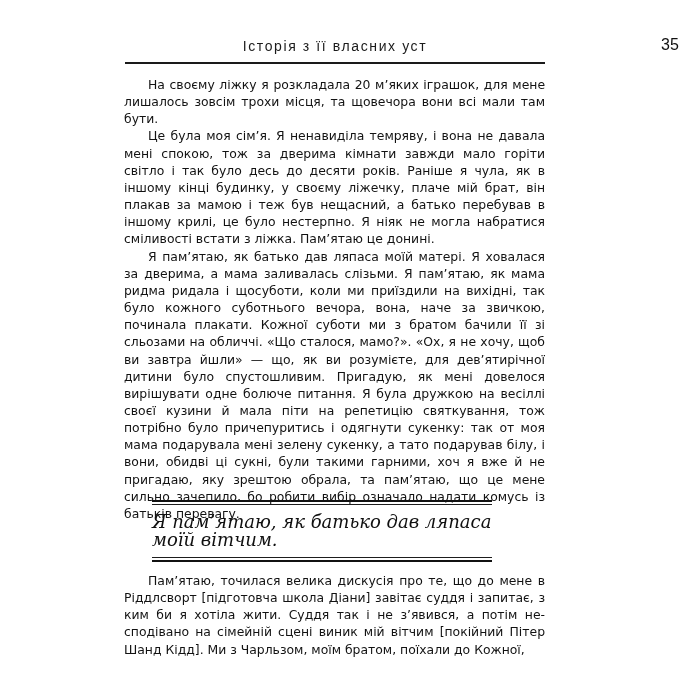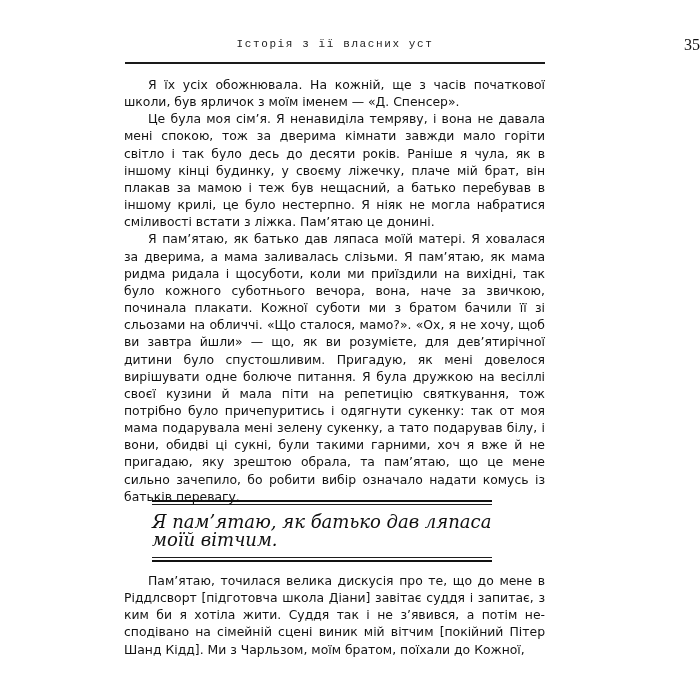--- a/index.html
+++ b/index.html
@@ -28,33 +28,33 @@
     position: absolute;
     left: 125px;
     right: 155px;
     top: 38px;
     height: 18px;
     display: flex;
     align-items: baseline;
     justify-content: center;
   }
   .running-head-title {
-    font-family: Liberation Mono, monospace;
-    font-size: 11px;
+    font-family: Liberation Sans, sans-serif;
+    font-size: 14px;
     letter-spacing: 1.6px;
     color: #1b1b1b;
     white-space: nowrap;
   }
   .folio {
     position: absolute;
     right: 0;
     top: 36px;
     width: 60px;
-    text-align: right;
-    font-family: Liberation Serif, serif;
+    text-align: center;
+    font-family: Liberation Sans, sans-serif;
     font-size: 16px;
     color: #111111;
   }
   .header-rule {
     position: absolute;
     left: 125px;
     right: 155px;
     top: 62px;
     height: 1.6px;
     background: #1a1a1a;
@@ -129,21 +129,21 @@
 
   <div class="running-head">
     <span class="running-head-title">Історія з її власних уст</span>
   </div>
 
   <div class="folio">35</div>
 
   <div class="header-rule"></div>
 
   <div class="column">
-    <p class="body-par cont">Я їх усіх обожнювала. На кожній, ще з часів початкової школи, був ярличок з моїм іменем — «Д. Спенсер».</p>
+    <p class="body-par">На своєму ліжку я розкладала 20 м’яких іграшок, для мене ли­шалось зовсім трохи місця, та щовечора вони всі мали там бути.</p>
     <p class="body-par cont">Це була моя сім’я. Я ненавиділа темряву, і вона не давала мені спокою, тож за дверима кімнати завжди мало горіти світло і так було десь до десяти років. Раніше я чула, як в іншому кін­ці будинку, у своєму ліжечку, плаче мій брат, він плакав за ма­мою і теж був нещасний, а батько перебував в іншому крилі, це було нестерпно. Я ніяк не могла набратися сміливості встати з ліжка. Пам’ятаю це донині.</p>
     <p class="body-par cont">Я пам’ятаю, як батько дав ляпаса моїй матері. Я ховалася за дверима, а мама заливалась слізьми. Я пам’ятаю, як мама рид­ма ридала і щосуботи, коли ми приїздили на вихідні, так було кожного суботнього вечора, вона, наче за звичкою, починала плакати. Кожної суботи ми з братом бачили її зі сльозами на обличчі. «Що сталося, мамо?». «Ох, я не хочу, щоб ви завтра йшли» — що, як ви розумієте, для дев’ятирічної дитини було спу­стошливим. Пригадую, як мені довелося вирішувати одне болюче питання. Я була дружкою на весіллі своєї кузини й мала піти на репетицію святкування, тож потрібно було причепуритись і одяг­нути сукенку: так от моя мама подарувала мені зелену сукенку, а тато подарував білу, і вони, обидві ці сукні, були такими гарни­ми, хоч я вже й не пригадаю, яку зрештою обрала, та пам’ятаю, що це мене сильно зачепило, бо робити вибір означало надати комусь із батьків перевагу.</p>
   </div>
 
   <div class="pullquote">
     <div class="rule-top"></div>
     <div class="pullquote-text">
       <span class="pullquote-line">Я пам’ятаю, як батько дав ляпаса</span>
       <span class="pullquote-line">моїй вітчим.</span>
     </div>

